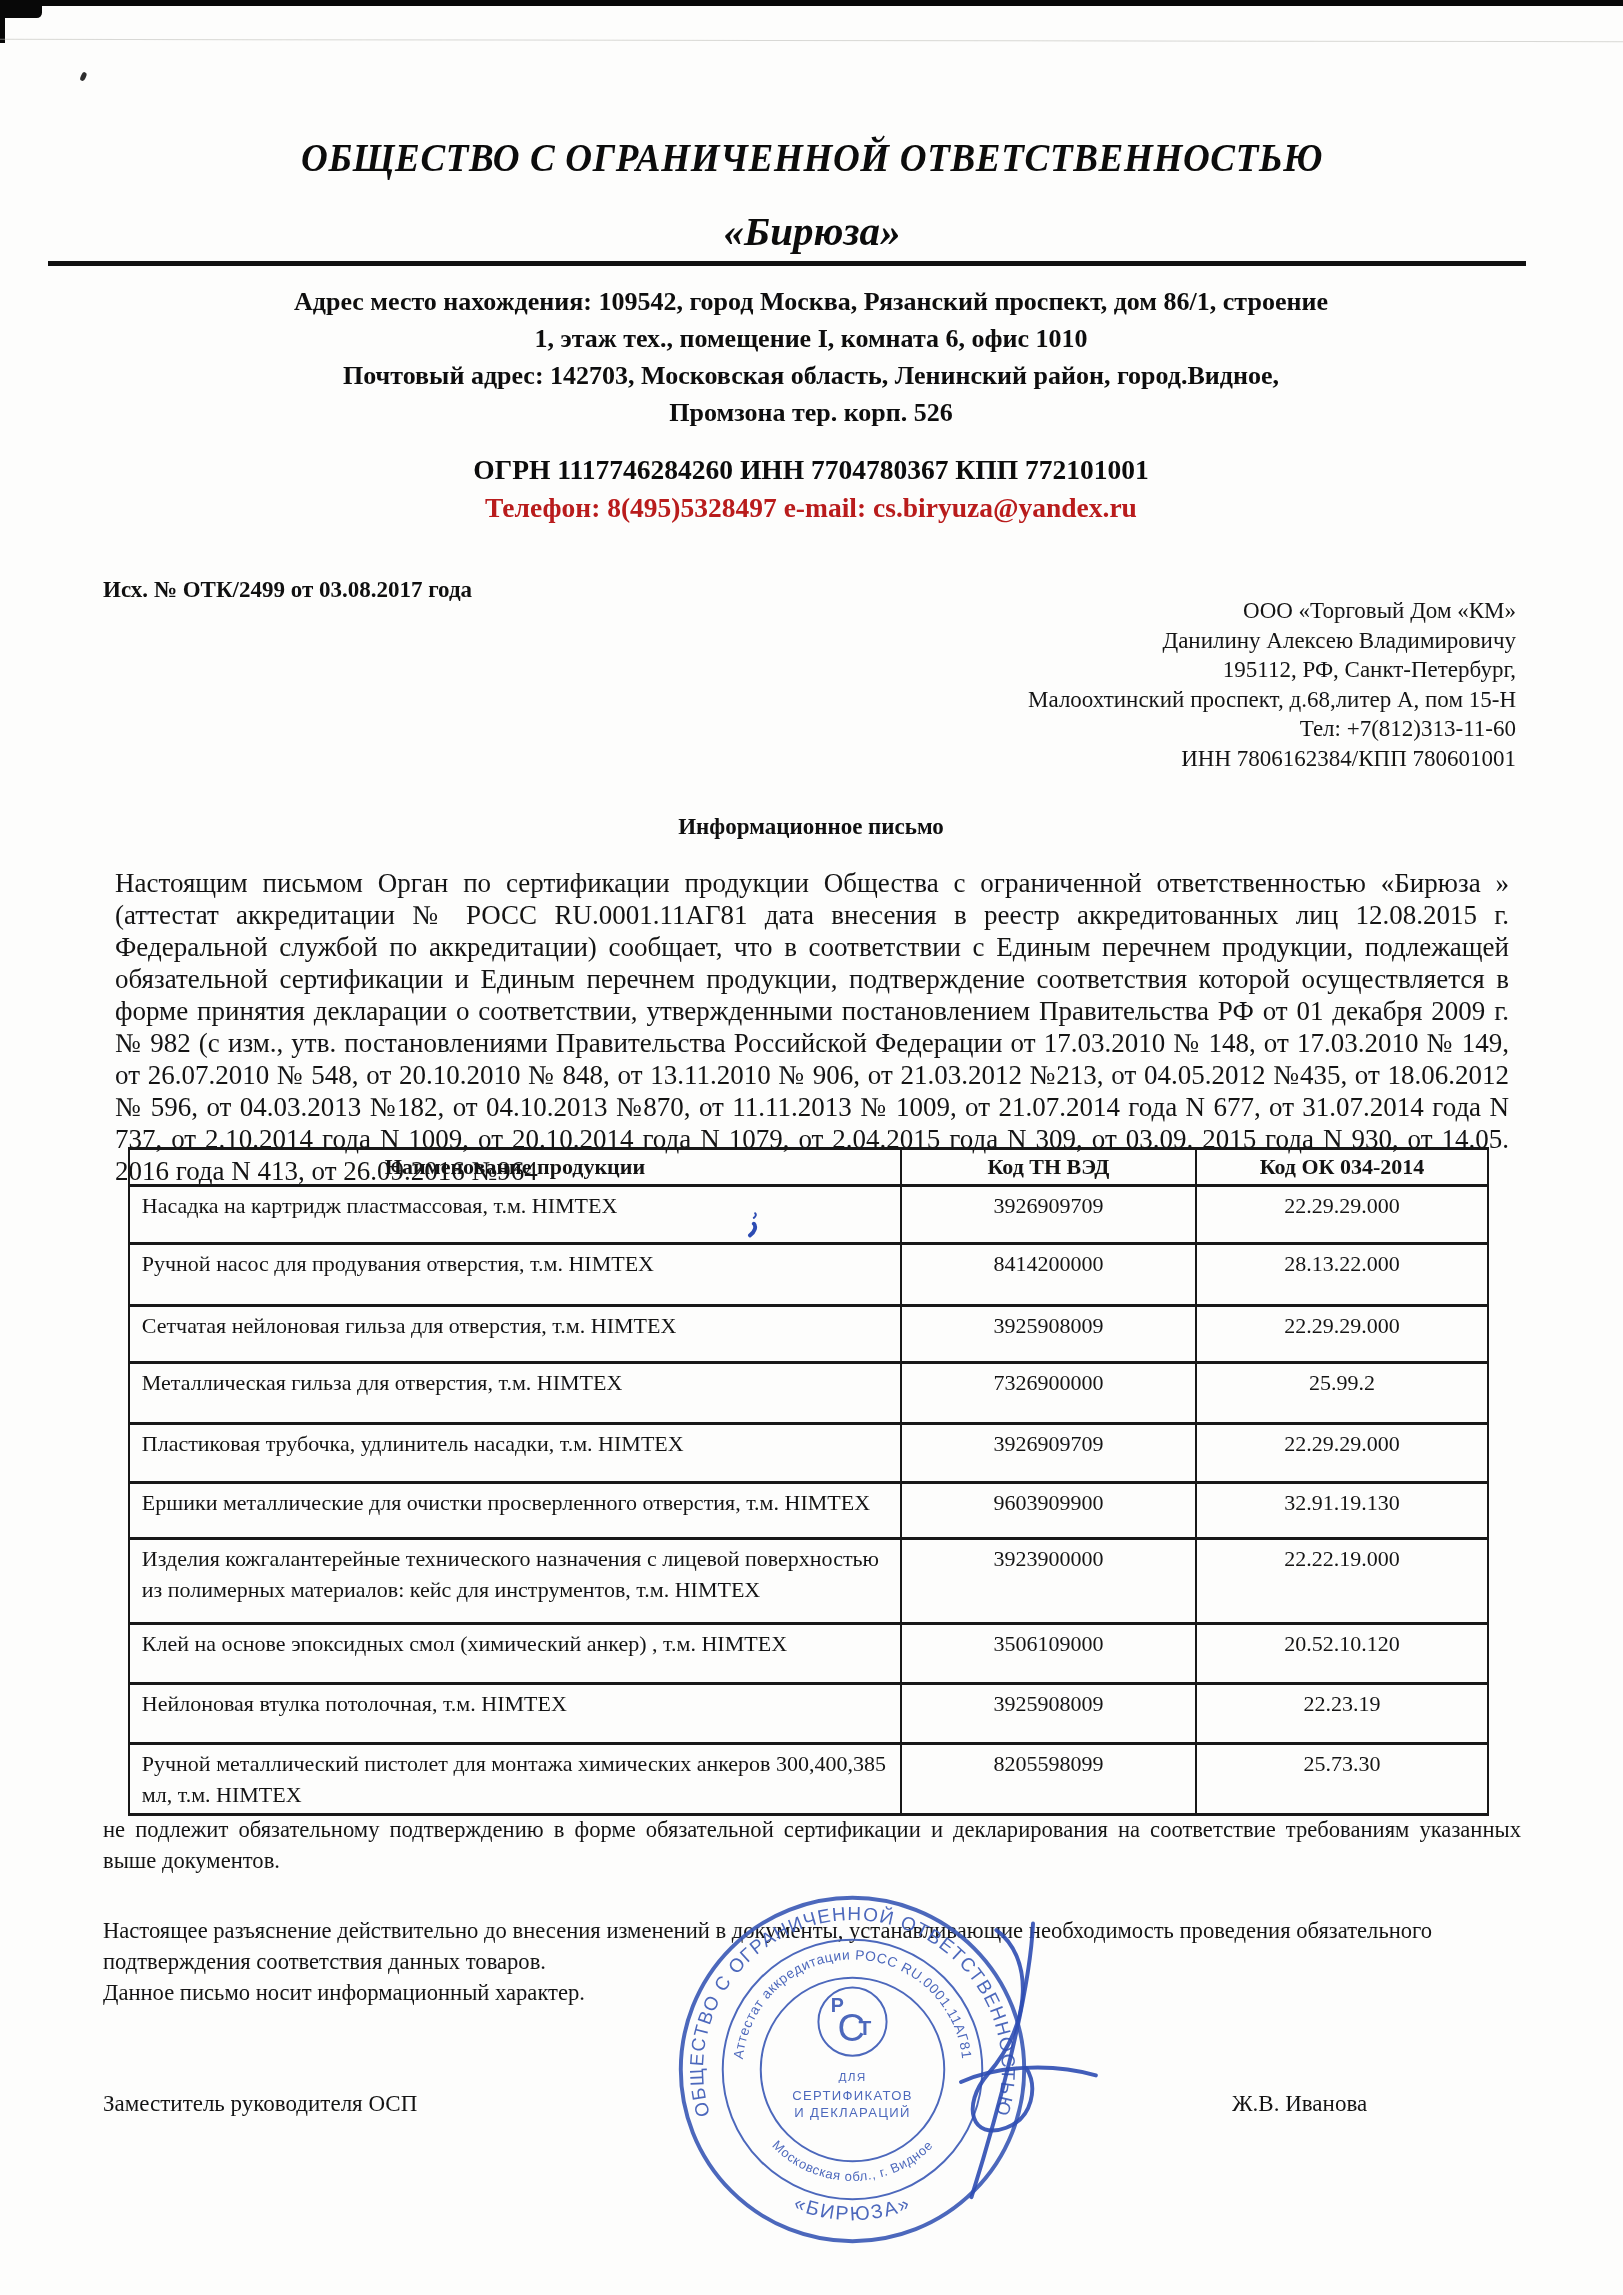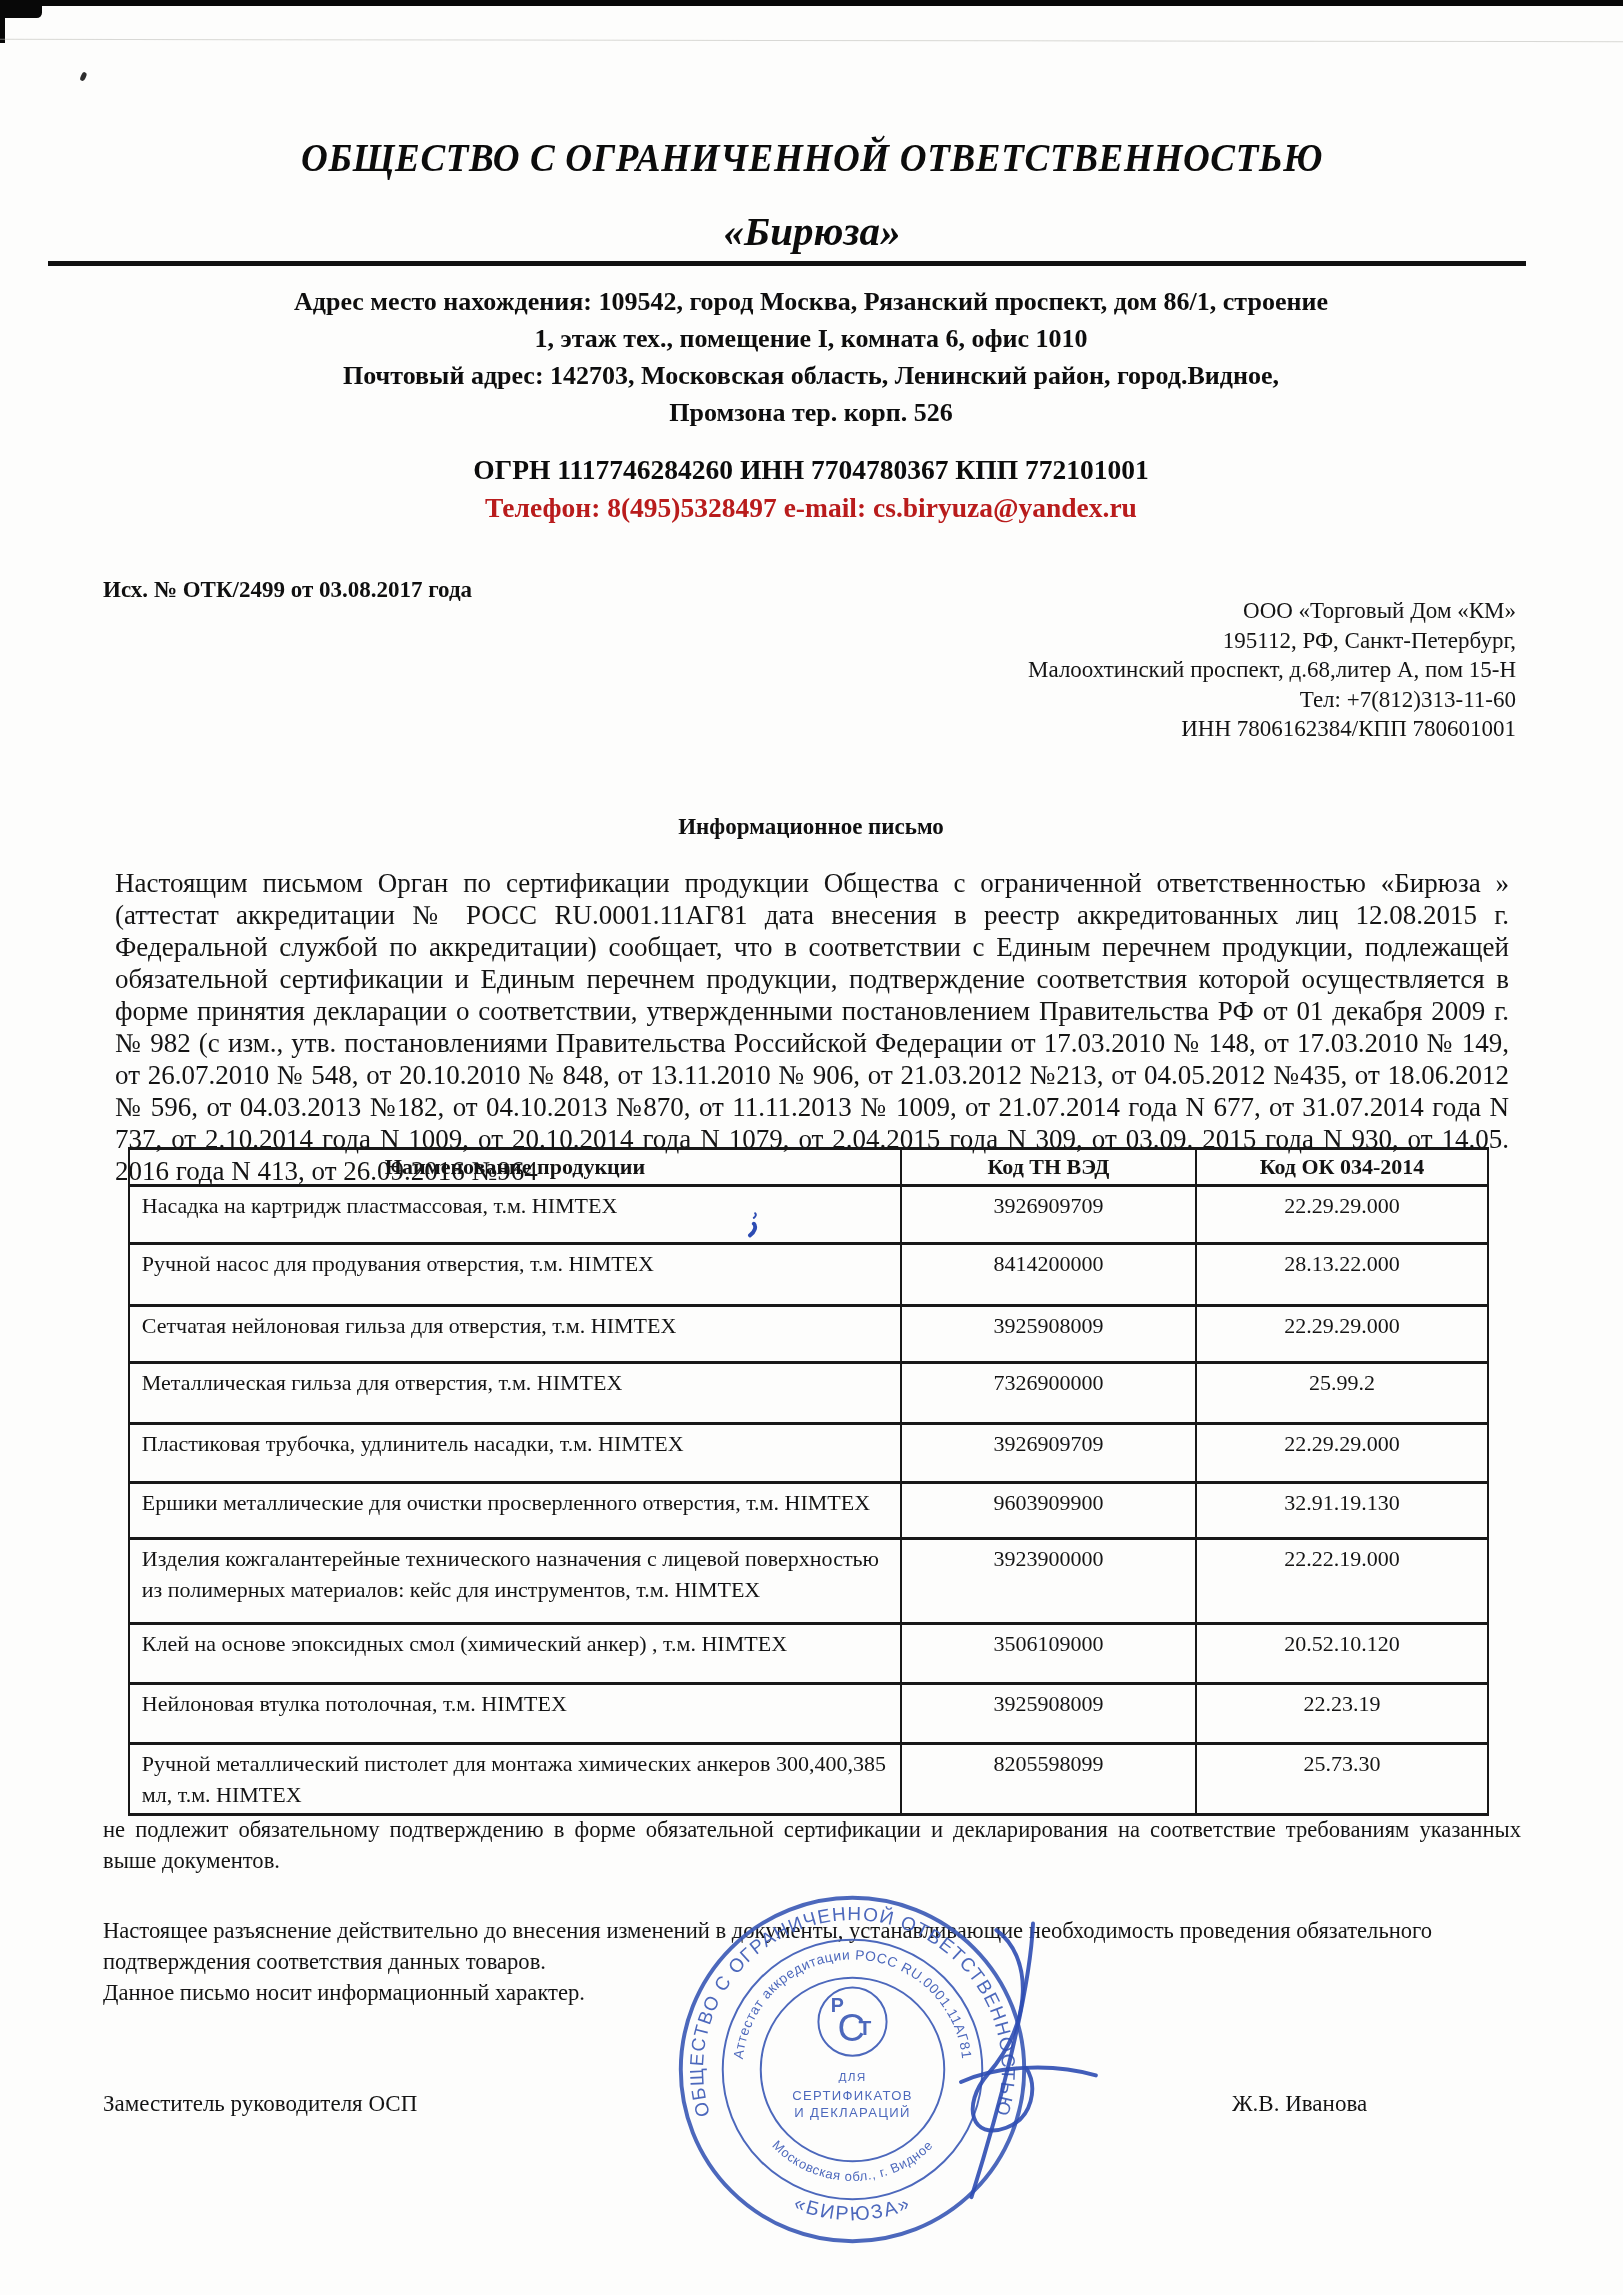--- a/index.html
+++ b/index.html
@@ -126,20 +126,21 @@
     <div>1, этаж тех., помещение I, комната 6, офис 1010</div>
     <div>Почтовый адрес: 142703, Московская область, Ленинский район, город.Видное,</div>
     <div>Промзона тер. корп. 526</div>
   </div>
   <div class="ogrn-line">ОГРН 1117746284260 ИНН 7704780367 КПП 772101001</div>
   <div class="phone-line">Телефон: 8(495)5328497 e-mail: cs.biryuza@yandex.ru</div>
 
   <div class="ref-line">Исх. № ОТК/2499 от 03.08.2017 года</div>
   <div class="recipient-block">
     <div>ООО «Торговый Дом «КМ»</div>
+    <div>Данилину Алексею Владимировичу</div>
     <div>195112, РФ, Санкт-Петербург,</div>
     <div>Малоохтинский проспект, д.68,литер А, пом 15-Н</div>
     <div>Тел: +7(812)313-11-60</div>
     <div>ИНН 7806162384/КПП 780601001</div>
   </div>
 
   <div class="letter-title">Информационное письмо</div>
   <p class="body-paragraph">Настоящим письмом Орган по сертификации продукции Общества с ограниченной ответственностью «Бирюза » (аттестат аккредитации № РОСС RU.0001.11АГ81 дата внесения в реестр аккредитованных лиц  12.08.2015 г. Федеральной службой по аккредитации) сообщает, что в соответствии с Единым перечнем продукции, подлежащей обязательной сертификации и Единым перечнем продукции, подтверждение соответствия которой осуществляется в форме принятия декларации о соответствии, утвержденными постановлением Правительства РФ от 01 декабря 2009 г. № 982 (с изм., утв. постановлениями Правительства Российской Федерации от 17.03.2010 № 148, от 17.03.2010 № 149, от 26.07.2010 № 548, от 20.10.2010 № 848,  от 13.11.2010 № 906, от 21.03.2012 №213, от 04.05.2012 №435, от 18.06.2012 № 596, от 04.03.2013 №182, от 04.10.2013 №870, от 11.11.2013 № 1009, от 21.07.2014 года N 677,  от 31.07.2014 года N 737, от 2.10.2014 года N 1009,  от 20.10.2014 года N 1079, от 2.04.2015 года N 309, от 03.09. 2015 года N 930, от 14.05. 2016 года N 413, от 26.09.2016 №964</p>
 
   <table class="products-table">

